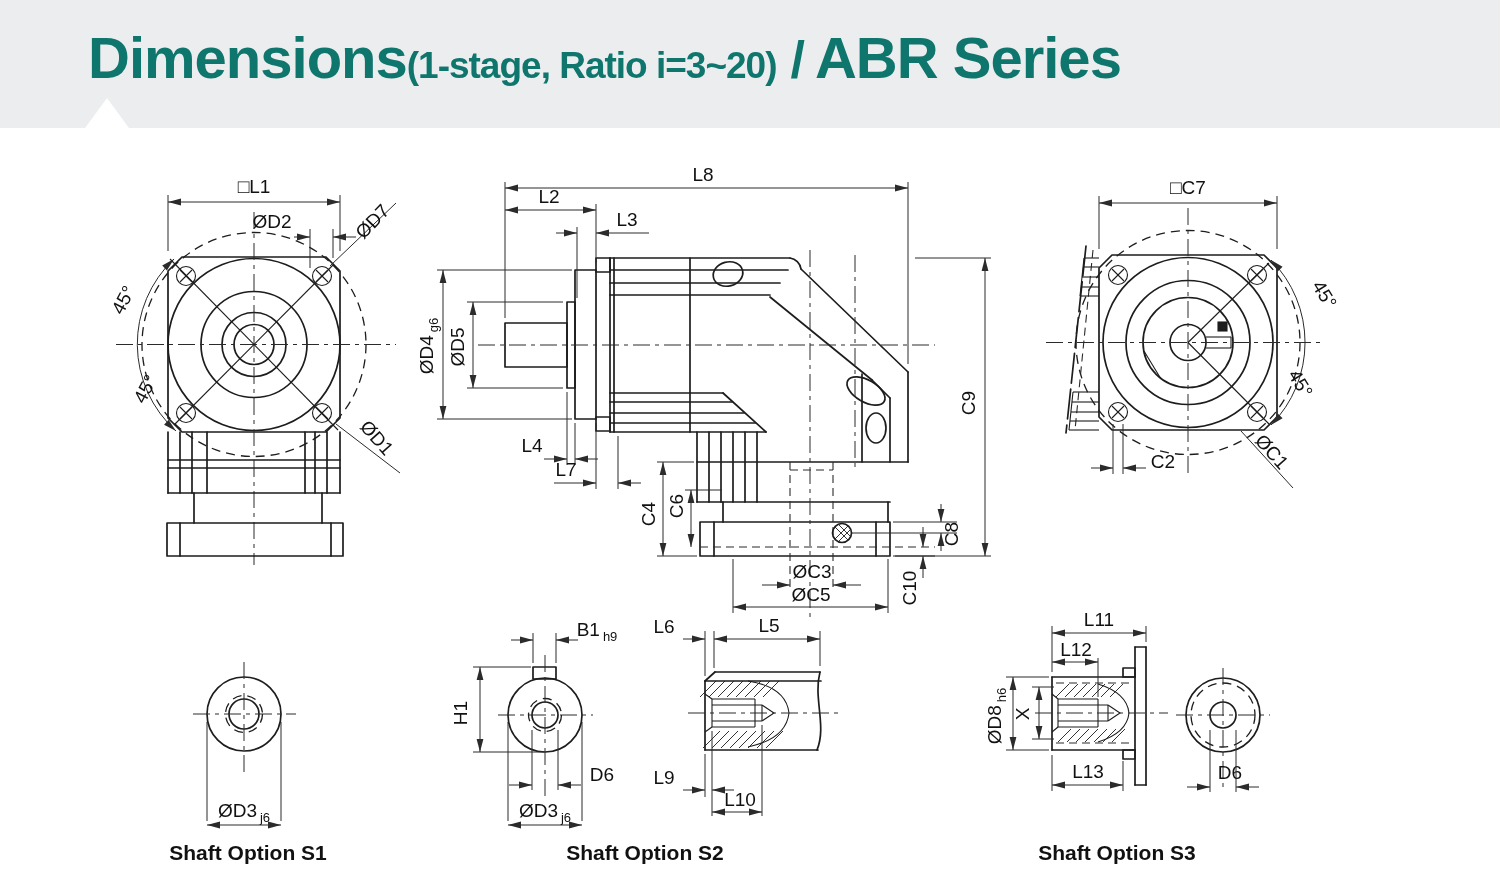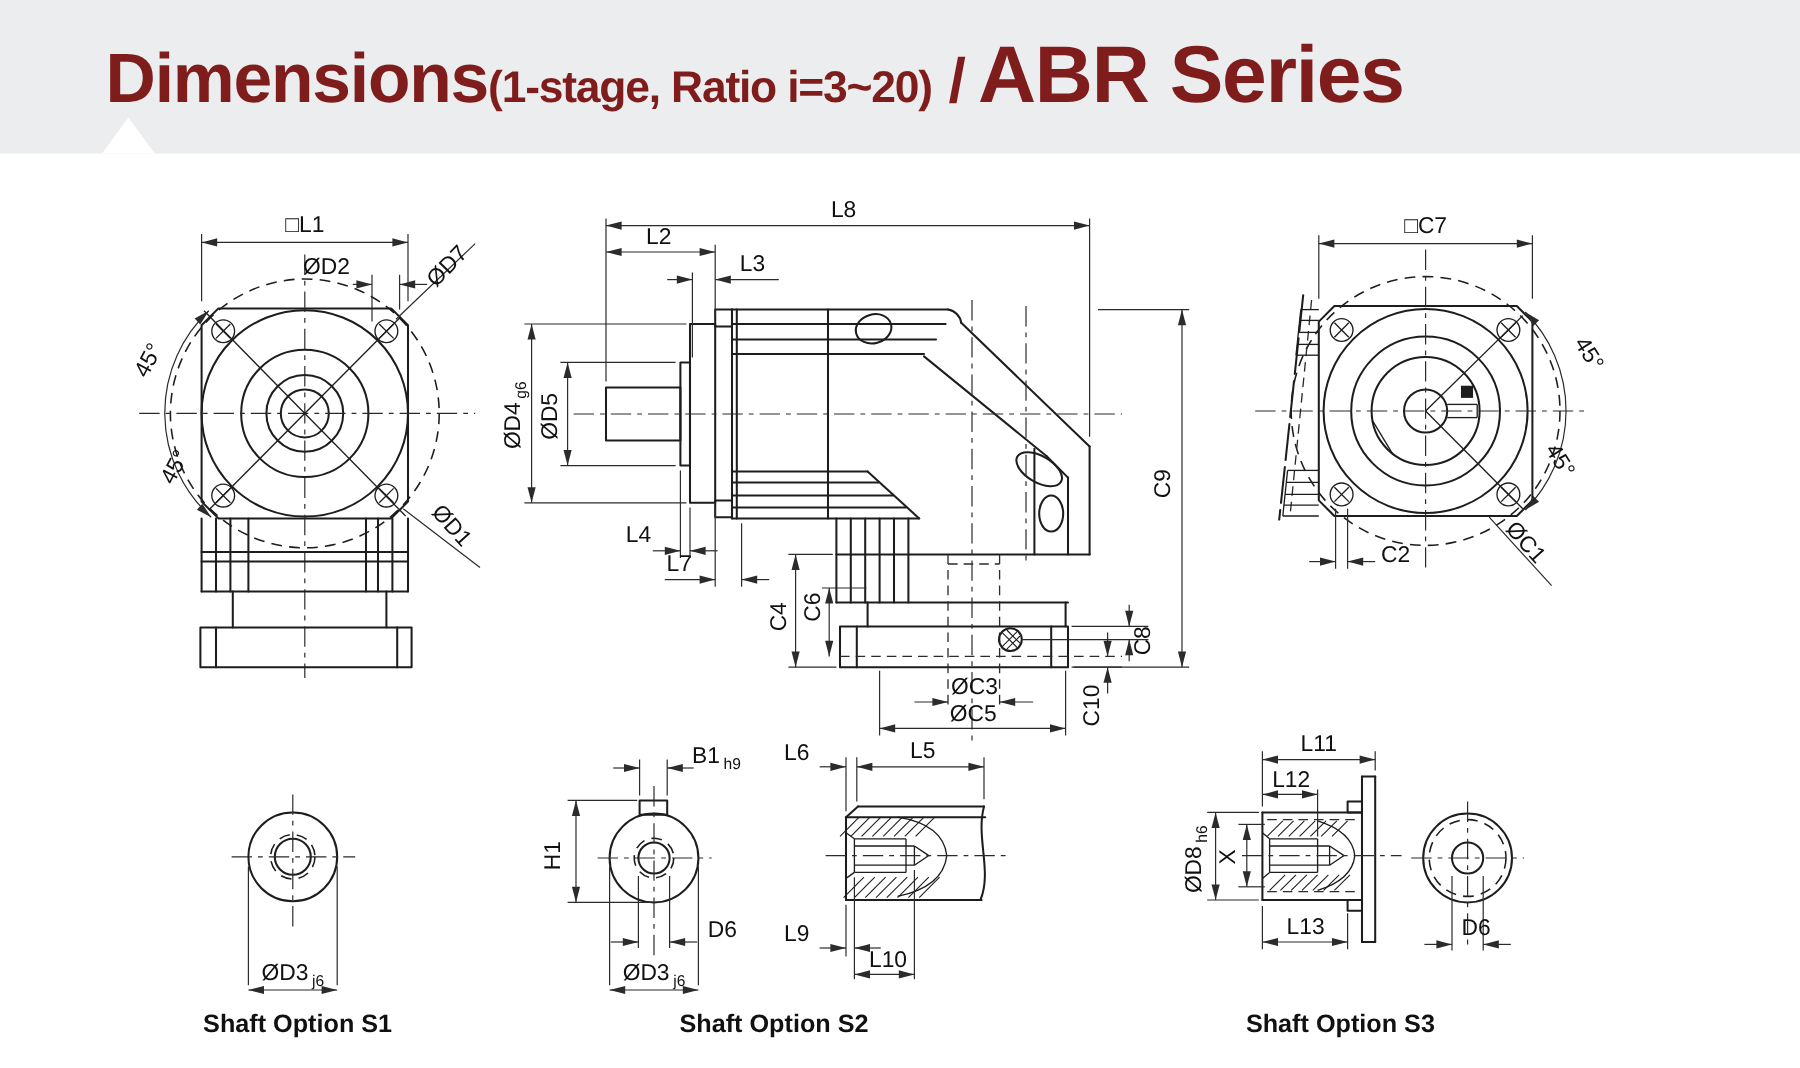--- a/index.html
+++ b/index.html
@@ -3,42 +3,42 @@
 <meta charset="utf-8">
 <style>
   html,body{margin:0;padding:0;background:#fff;width:1500px;height:890px;overflow:hidden;
             font-family:"Liberation Sans","DejaVu Sans",sans-serif;}
   .page{position:relative;width:1500px;height:890px;background:#fff;}
   .header{position:absolute;left:0;top:0;width:1500px;height:128px;background:#ECEDEE;}
   .titlebar{position:absolute;left:88px;top:24px;display:flex;align-items:baseline;white-space:nowrap;}
   .t-main{font-size:58px;font-weight:bold;letter-spacing:-1px;}
   .t-sub{font-size:37px;font-weight:bold;margin-left:0;letter-spacing:-1px;}
   .t-sep{font-size:52px;font-weight:bold;margin:0 10px 0 14px;}
-  .t-series{font-size:67px;font-weight:bold;letter-spacing:-1px;}
+  .t-series{font-size:58px;font-weight:bold;letter-spacing:-1px;}
   .notch{position:absolute;left:85px;top:98px;width:0;height:0;
          border-left:22px solid transparent;border-right:22px solid transparent;
          border-bottom:30px solid #ffffff;}
   svg{position:absolute;left:0;top:128px;}
   .ol{fill:none;stroke:#1d1d1d;stroke-width:1.7;stroke-linejoin:round;stroke-linecap:round;}
   .tn{fill:none;stroke:#1d1d1d;stroke-width:1.1;}
   .ds{fill:none;stroke:#1d1d1d;stroke-width:1.3;stroke-dasharray:9 6;}
   .hd{fill:none;stroke:#2b2b2b;stroke-width:1.1;stroke-dasharray:8 5;}
   .cl{fill:none;stroke:#2b2b2b;stroke-width:1;stroke-dasharray:17 5 4 5;}
   .dm{fill:none;stroke:#2b2b2b;stroke-width:1;}
   .ht{stroke:#1d1d1d;stroke-width:0.9;}
   text{font-size:19px;fill:#111;}
   .sub{font-size:13px;}
   .cap{font-size:21px;font-weight:bold;}
 </style>
 </head>
 <body>
 
 <div class="page">
 
-  <div class="header" style="color:#7f1d1d;">
+  <div class="header" style="color:#0f766e;">
     <div class="titlebar">
       <span class="t-main">Dimensions</span>
       <span class="t-sub">(1-stage, Ratio i=3~20)</span>
       <span class="t-sep">/</span>
       <span class="t-series">ABR Series</span>
     </div>
     <div class="notch"></div>
   </div>
 
   <svg width="1500" height="762" viewBox="0 128 1500 762">

